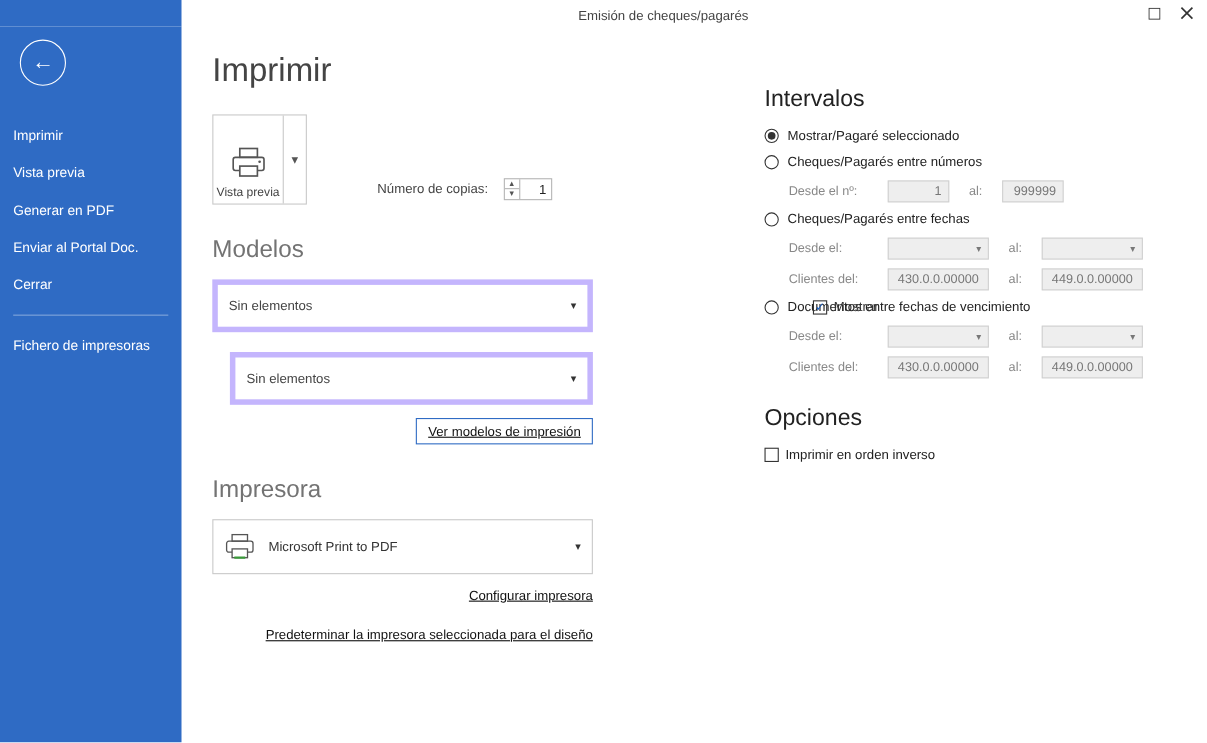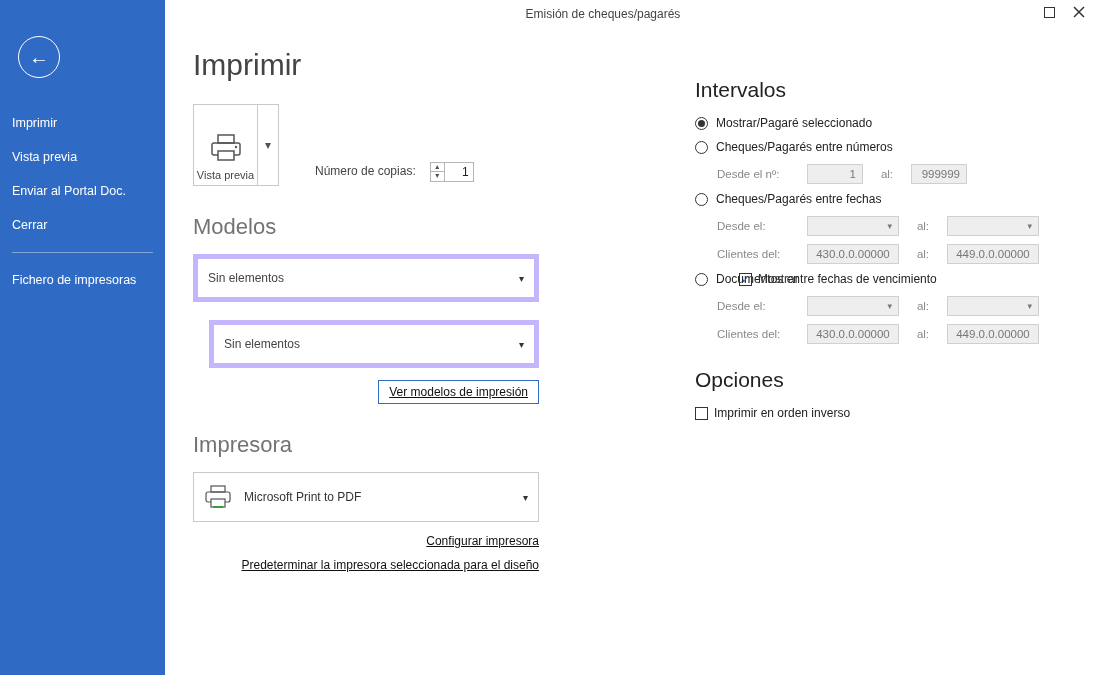--- a/index.html
+++ b/index.html
@@ -115,21 +115,21 @@
     width:20px;
     display:flex; align-items:center; justify-content:center;
     color:#555;
   }
   .printer-svg { display:block; }
   .copies-row {
     display:flex;
     align-items:flex-end;
     gap:16px;
   }
-  .copies-lbl { font-size:12px; color:#444; margin-bottom:2px; }
+  .copies-lbl { font-size:12px; color:#444; margin-bottom:2px;margin-left:28px; }
   .spinner {
     display:flex; align-items:center;
     border:1px solid #b5b5b5;
     height:20px;
   }
   .spinner .sbtns {
     width:14px;
     display:flex; flex-direction:column;
     border-right:1px solid #b5b5b5;
   }
@@ -287,20 +287,21 @@
   </div>
 </div>
 
 <div class="main">
   <div class="sidebar">
     <div class="back-btn">
       <span class="back-arrow">←</span>
     </div>
     <div class="side-item">Imprimir</div>
     <div class="side-item">Vista previa</div>
+    <div class="side-item">Generar en PDF</div>
     <div class="side-item">Enviar al Portal Doc.</div>
     <div class="side-item">Cerrar</div>
     <div class="side-sep"></div>
     <div class="side-item">Fichero de impresoras</div>
   </div>
 
   <div class="content">
     <div class="leftcol">
       <div class="page-title">Imprimir</div>
 
@@ -356,21 +357,21 @@
           <rect x="7" y="14" width="14" height="8" fill="#fff" stroke="#555" stroke-width="1.2"></rect>
           <line x1="9" y1="22" x2="19" y2="22" stroke="#3a9a3a" stroke-width="2"></line>
         </svg>
         <span>Microsoft Print to PDF</span>
         <span class="caret">▾</span>
       </div>
 
       <div style="width:346px; text-align:right; margin-top:12px;">
         <span class="plain-link">Configurar impresora</span>
       </div>
-      <div style="width:346px; text-align:right; margin-top:10px;">
+      <div style="width:346px; text-align:right; margin-top:22px;">
         <span class="plain-link">Predeterminar la impresora seleccionada para el diseño</span>
       </div>
     </div>
 
     <div class="mostrar-wrap">
       <div class="chk">✓</div>
       <span>Mostrar</span>
     </div>
 
     <div class="rightcol">

